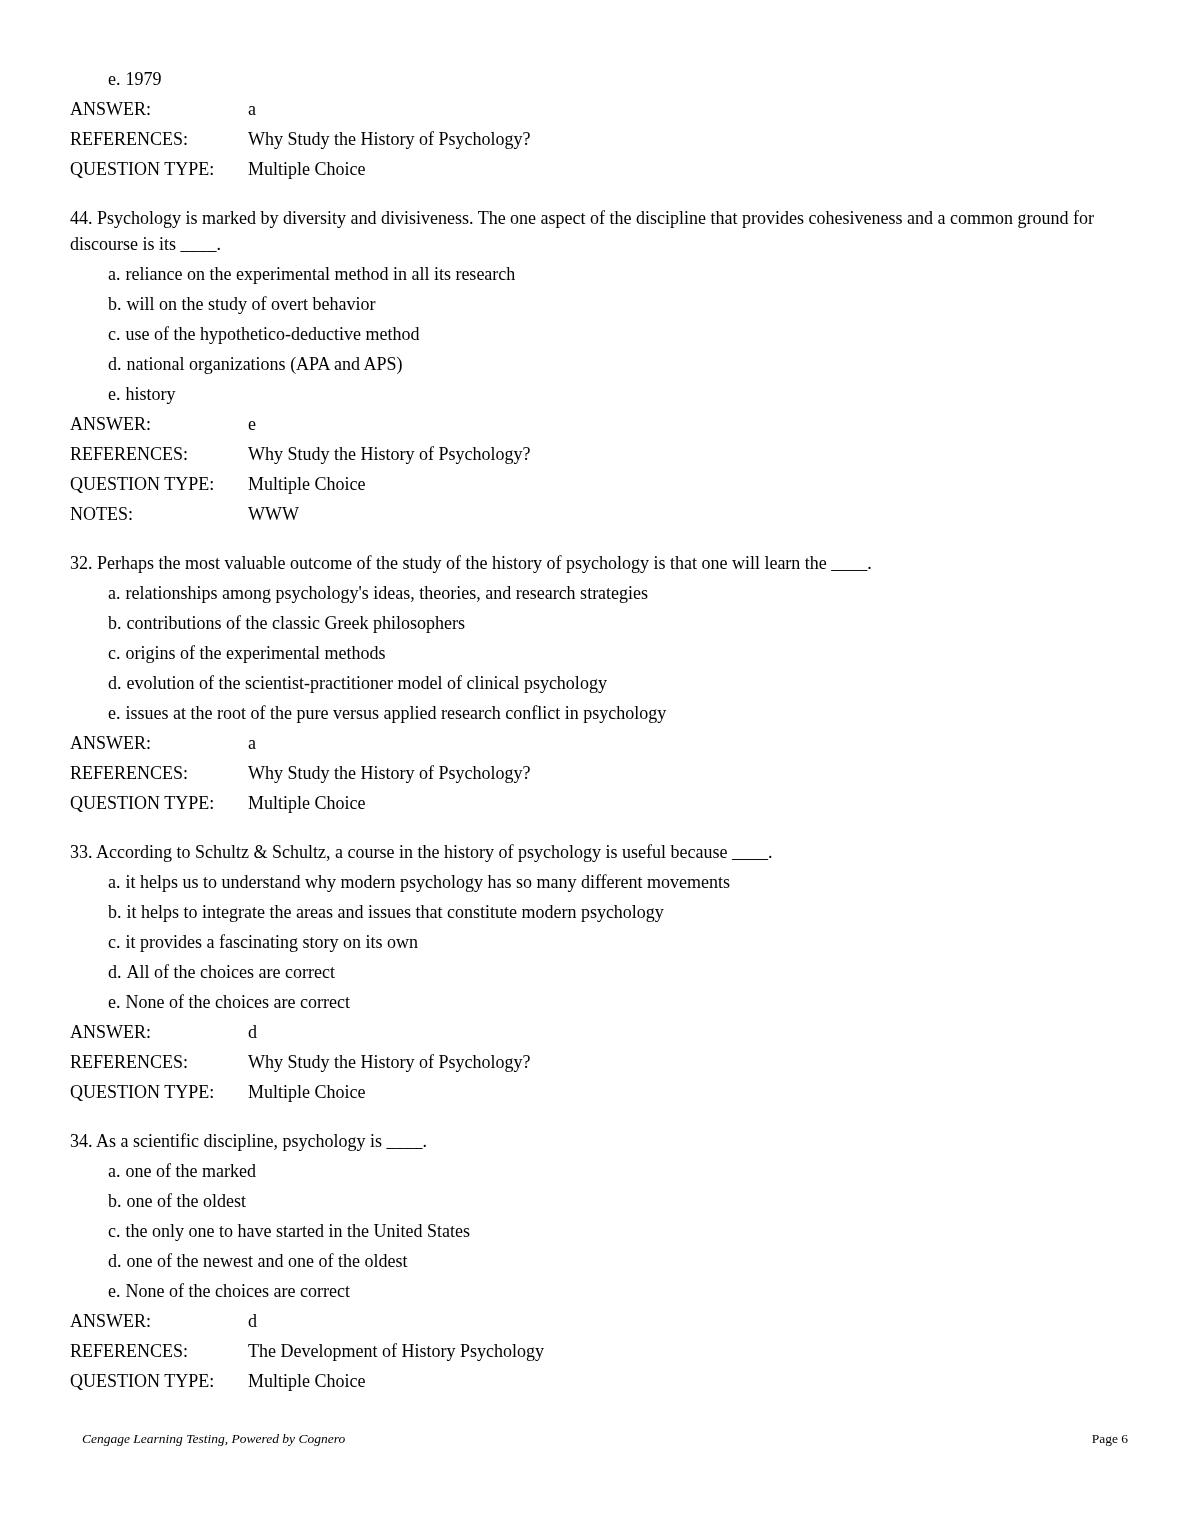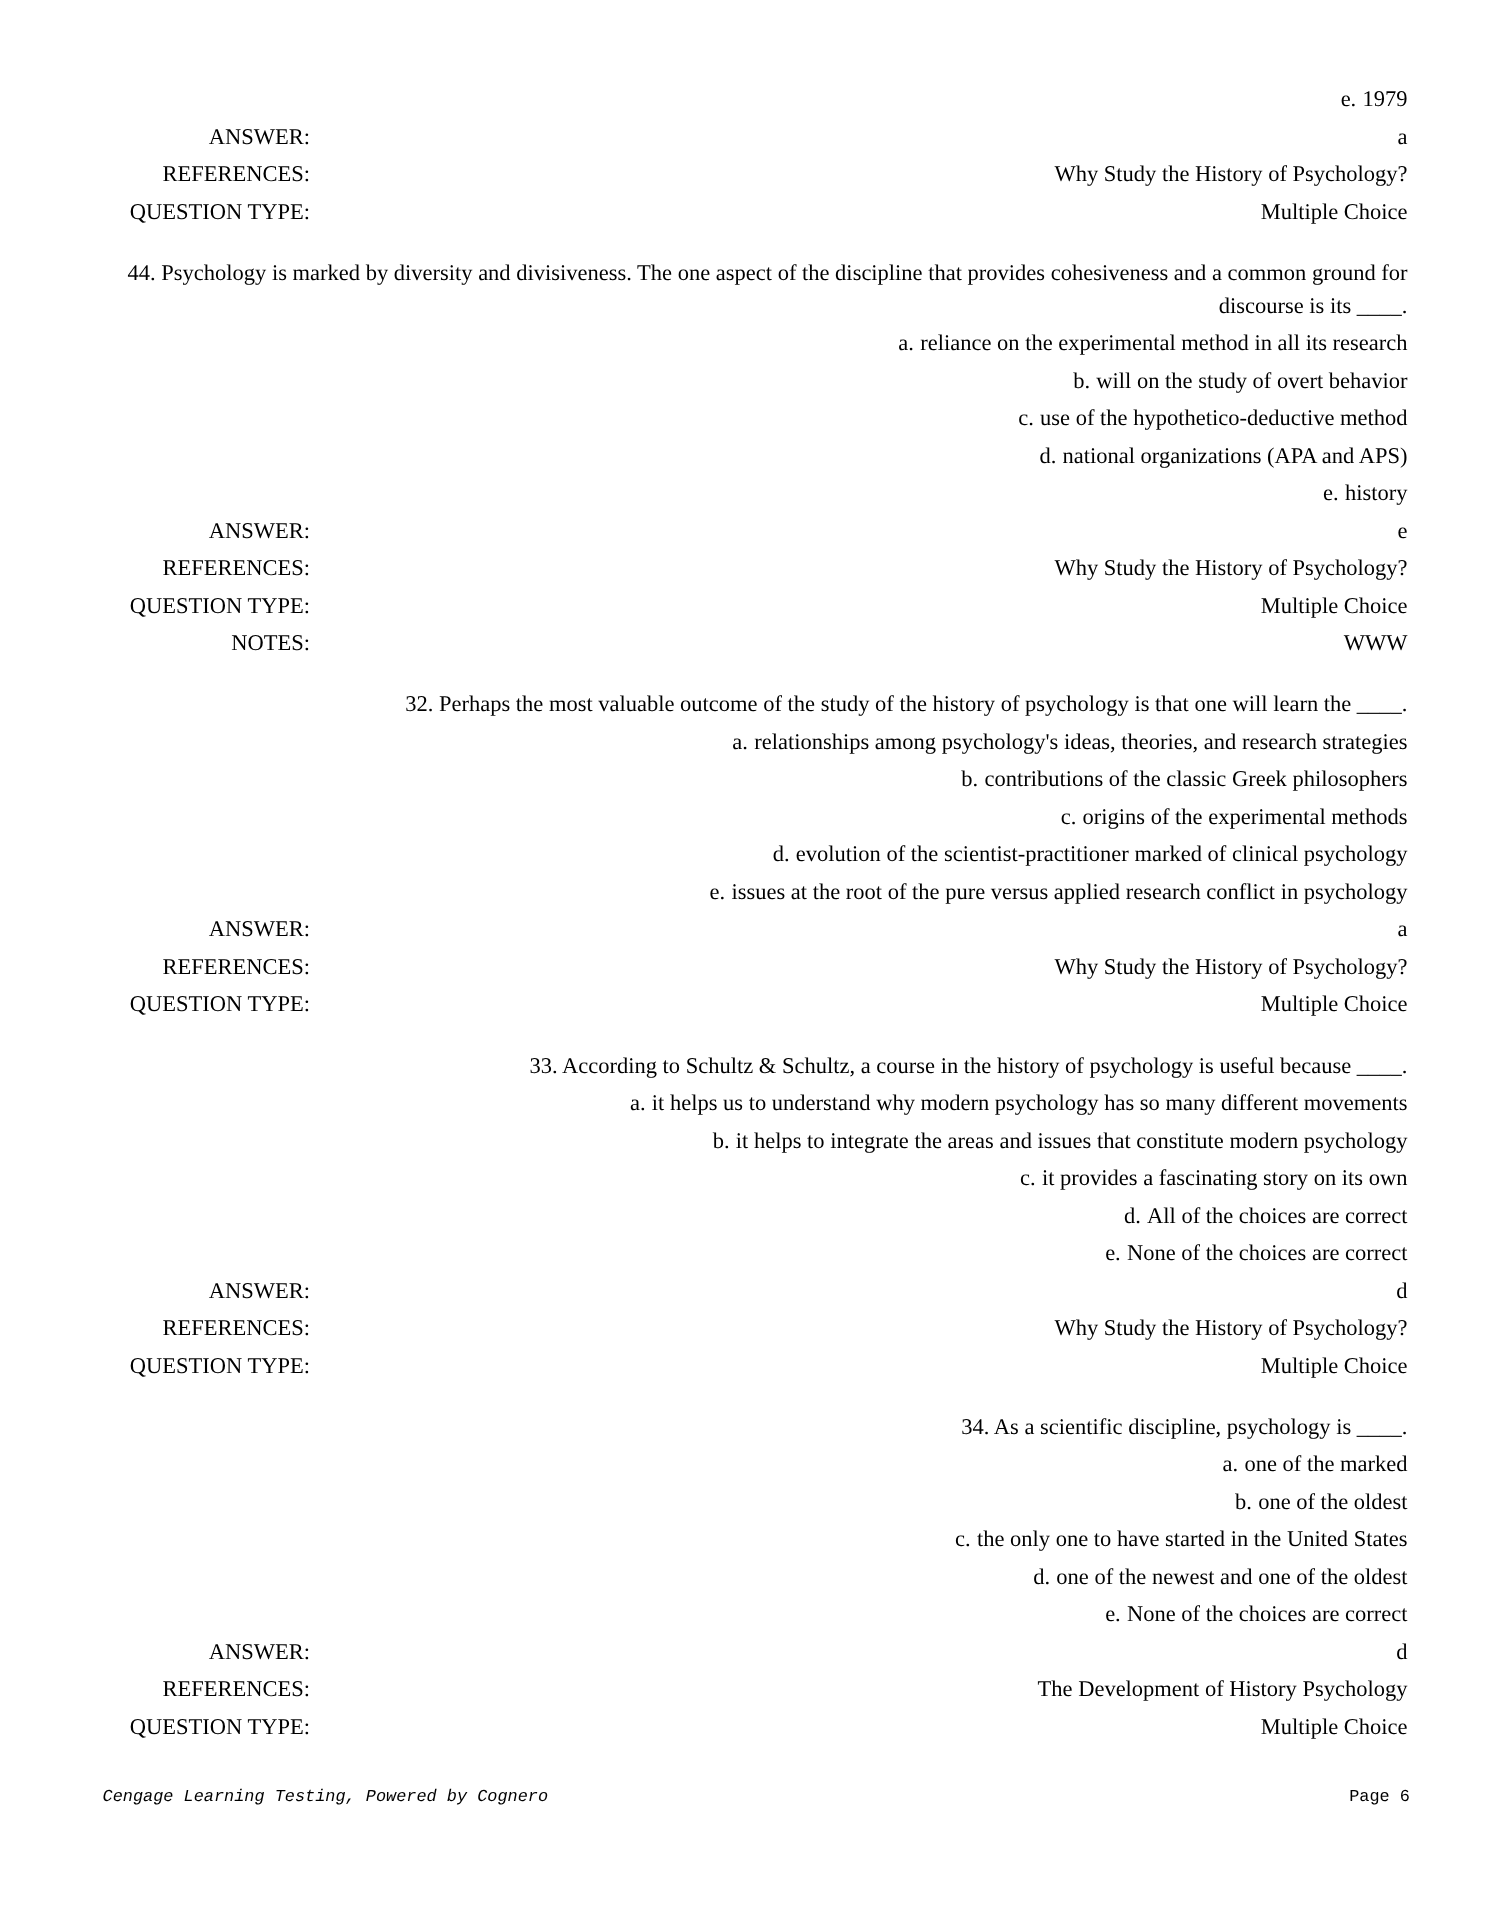--- a/index.html
+++ b/index.html
@@ -8,21 +8,20 @@
     width: 1190px;
     height: 1540px;
     position: relative;
     font-family: "Liberation Serif", serif;
     font-size: 18px;
     color: #000000;
     overflow: hidden;
   }
   .page {
     padding: 66px 64px 0 70px;
-    text-align: right;
   }
   .q-text {
     line-height: 26px;
   }
   .options {
     padding-left: 38px;
   }
   .option {
     line-height: 26px;
     margin-top: 4px;
@@ -47,21 +46,21 @@
     margin-top: 23px;
   }
   .continued .option:first-child { margin-top: 0; }
   .footer {
     position: absolute;
     top: 1431px;
     left: 82px;
     right: 62px;
     display: flex;
     justify-content: space-between;
-    font-family: Liberation Mono, monospace;
+    font-family: Liberation Serif, serif;
     font-size: 13.5px;
     color: #000000;
   }
   .footer-left { font-style: italic; }
 </style>
 </head>
 <body>
 
 <div class="page">
 
@@ -115,21 +114,21 @@
       </div>
     </div>
   </section>
 
   <section class="question">
     <p class="q-text"><span>32.</span> <span>Perhaps the most valuable outcome of the study of the history of psychology is that one will learn the ____.</span></p>
     <div class="options">
       <div class="option"><span class="opt-letter">a.</span><span>relationships among psychology's ideas, theories, and research strategies</span></div>
       <div class="option"><span class="opt-letter">b.</span><span>contributions of the classic Greek philosophers</span></div>
       <div class="option"><span class="opt-letter">c.</span><span>origins of the experimental methods</span></div>
-      <div class="option"><span class="opt-letter">d.</span><span>evolution of the scientist-practitioner marked of clinical psychology</span></div>
+      <div class="option"><span class="opt-letter">d.</span><span>evolution of the scientist-practitioner model of clinical psychology</span></div>
       <div class="option"><span class="opt-letter">e.</span><span>issues at the root of the pure versus applied research conflict in psychology</span></div>
     </div>
     <div class="meta">
       <div class="meta-row">
         <span class="meta-label">ANSWER:</span>
         <span class="meta-value">a</span>
       </div>
       <div class="meta-row">
         <span class="meta-label">REFERENCES:</span>
         <span class="meta-value">Why Study the History of Psychology?</span>

